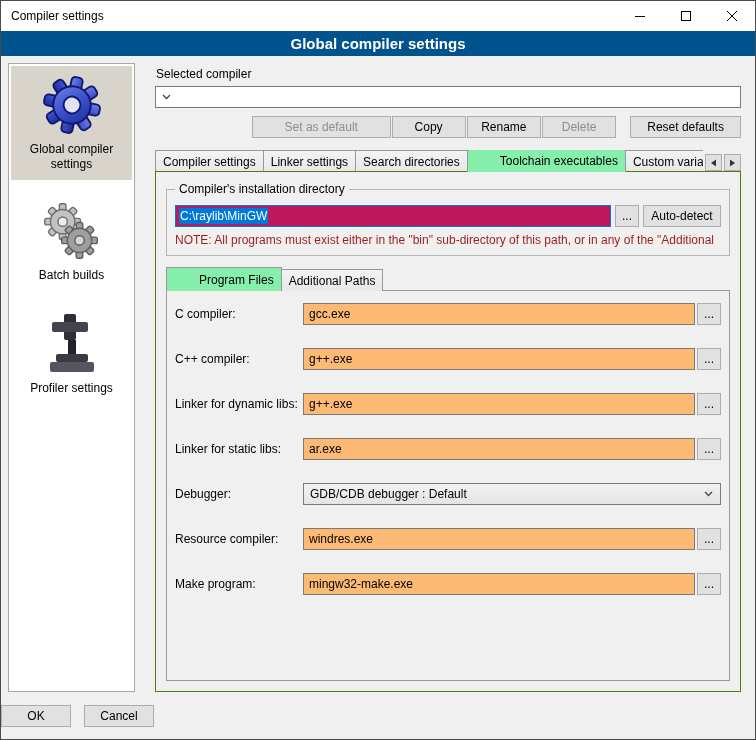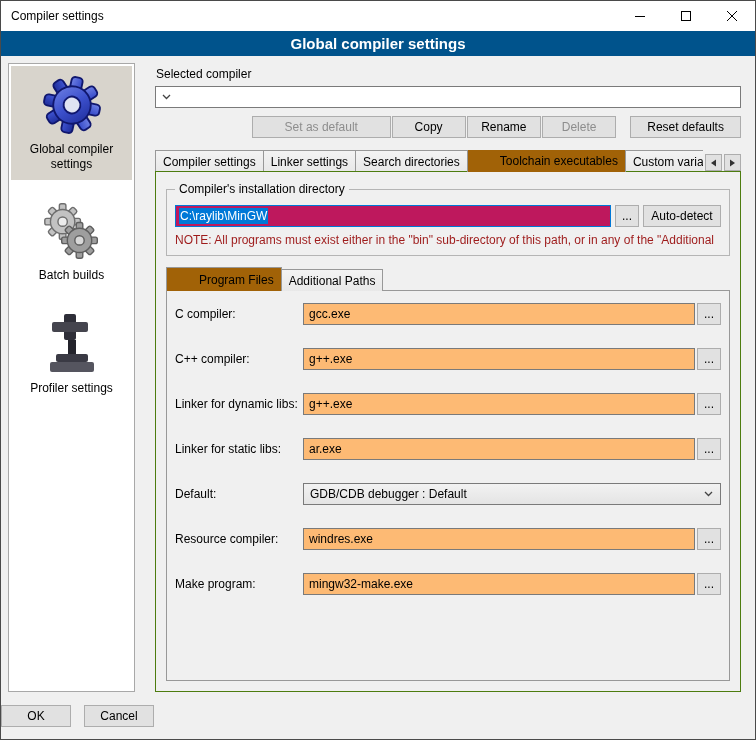--- a/index.html
+++ b/index.html
@@ -46,21 +46,21 @@
   .btn-row .b-setdef { width:140px; margin-left:97px; }
   .btn-row .b-copy, .btn-row .b-rename, .btn-row .b-delete { width:75px; }
   .btn-row .b-reset { width:112px; margin-left:13px; }
 
   
   .tabstrip { display:flex; margin-top:12px; height:22px; position:relative; padding-right:38px; }
   .tabs-scroll { display:flex; overflow:hidden; }
   .tab { display:flex; align-items:center; padding:0 7px; height:22px; border:1px solid #989898;
          border-bottom:none; background:linear-gradient(#f3f3f3,#e8e8e8); margin-right:-1px;
          white-space:nowrap; cursor:default; }
-  .tab.active { background:#a16207; height:24px; margin-top:-2px; position:relative; z-index:3;padding-left:32px; }
+  .tab.active { background:#86efac; height:24px; margin-top:-2px; position:relative; z-index:3;padding-left:32px; }
   .tab-arrows { position:absolute; right:0; top:4px; display:flex; gap:2px; }
   .tab-arrow { width:17px; height:17px; background:#e1e1e1; border:1px solid #adadad;
                display:flex; align-items:center; justify-content:center; }
 
   .tab-panel { border:1px solid #4d7c0f; background:#f0f0f0; flex:1; margin-top:-1px; position:relative;
                z-index:1; padding:10px; display:flex; flex-direction:column; min-height:0; }
 
   
   .groupbox { border:1px solid #b5b5b5; position:relative; margin-top:7px; padding:15px 8px 8px; }
   .groupbox .gb-title { position:absolute; top:-8px; left:8px; background:#f0f0f0; padding:0 4px; }
@@ -285,21 +285,21 @@
 
           <div class="frow">
             <span class="flabel">Linker for static libs:</span>
             <div class="ftext">
                 <span>ar.exe</span>
               </div>
             <div class="btn fbrowse">...</div>
           </div>
 
           <div class="frow">
-            <span class="flabel">Default:</span>
+            <span class="flabel">Debugger:</span>
             <div class="combo gray fcombo">
               <span class="cvalue">GDB/CDB debugger : Default</span>
               <span>
                 <svg width="9" height="6">
                     <path d="M1 1 L4.5 4.5 L8 1" fill="none" stroke="#444" stroke-width="1.3"></path>
                   </svg>
               </span>
             </div>
           </div>
 

